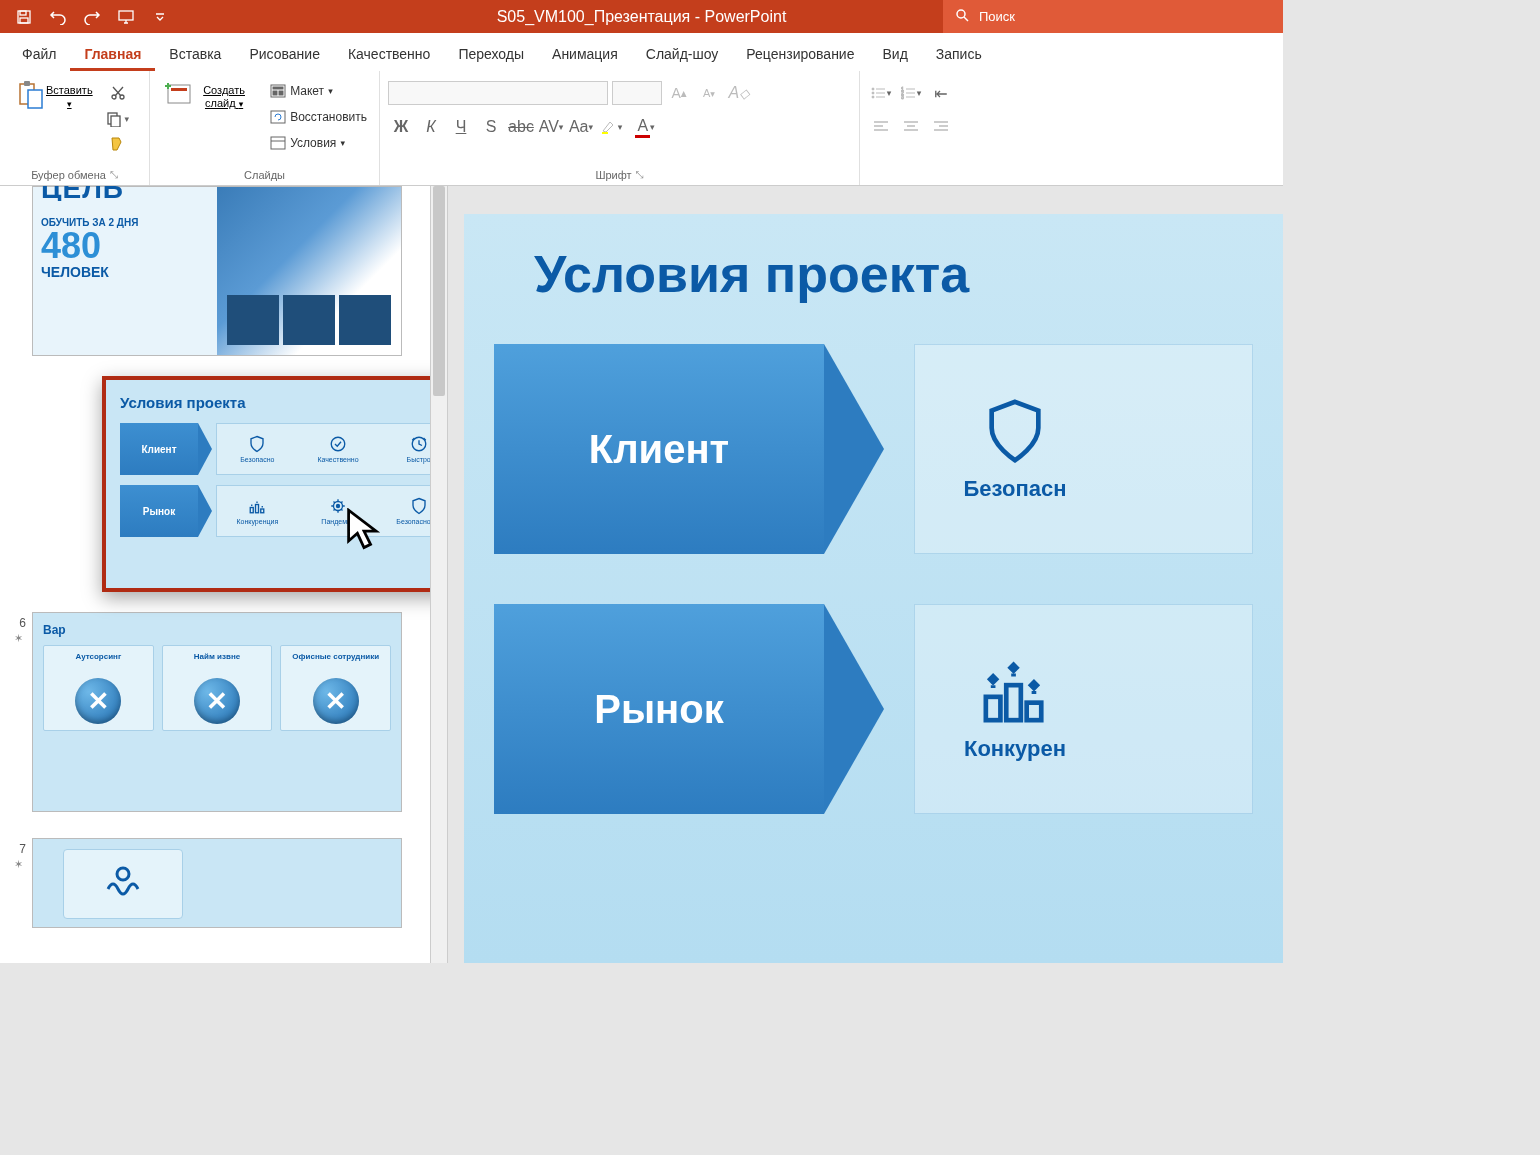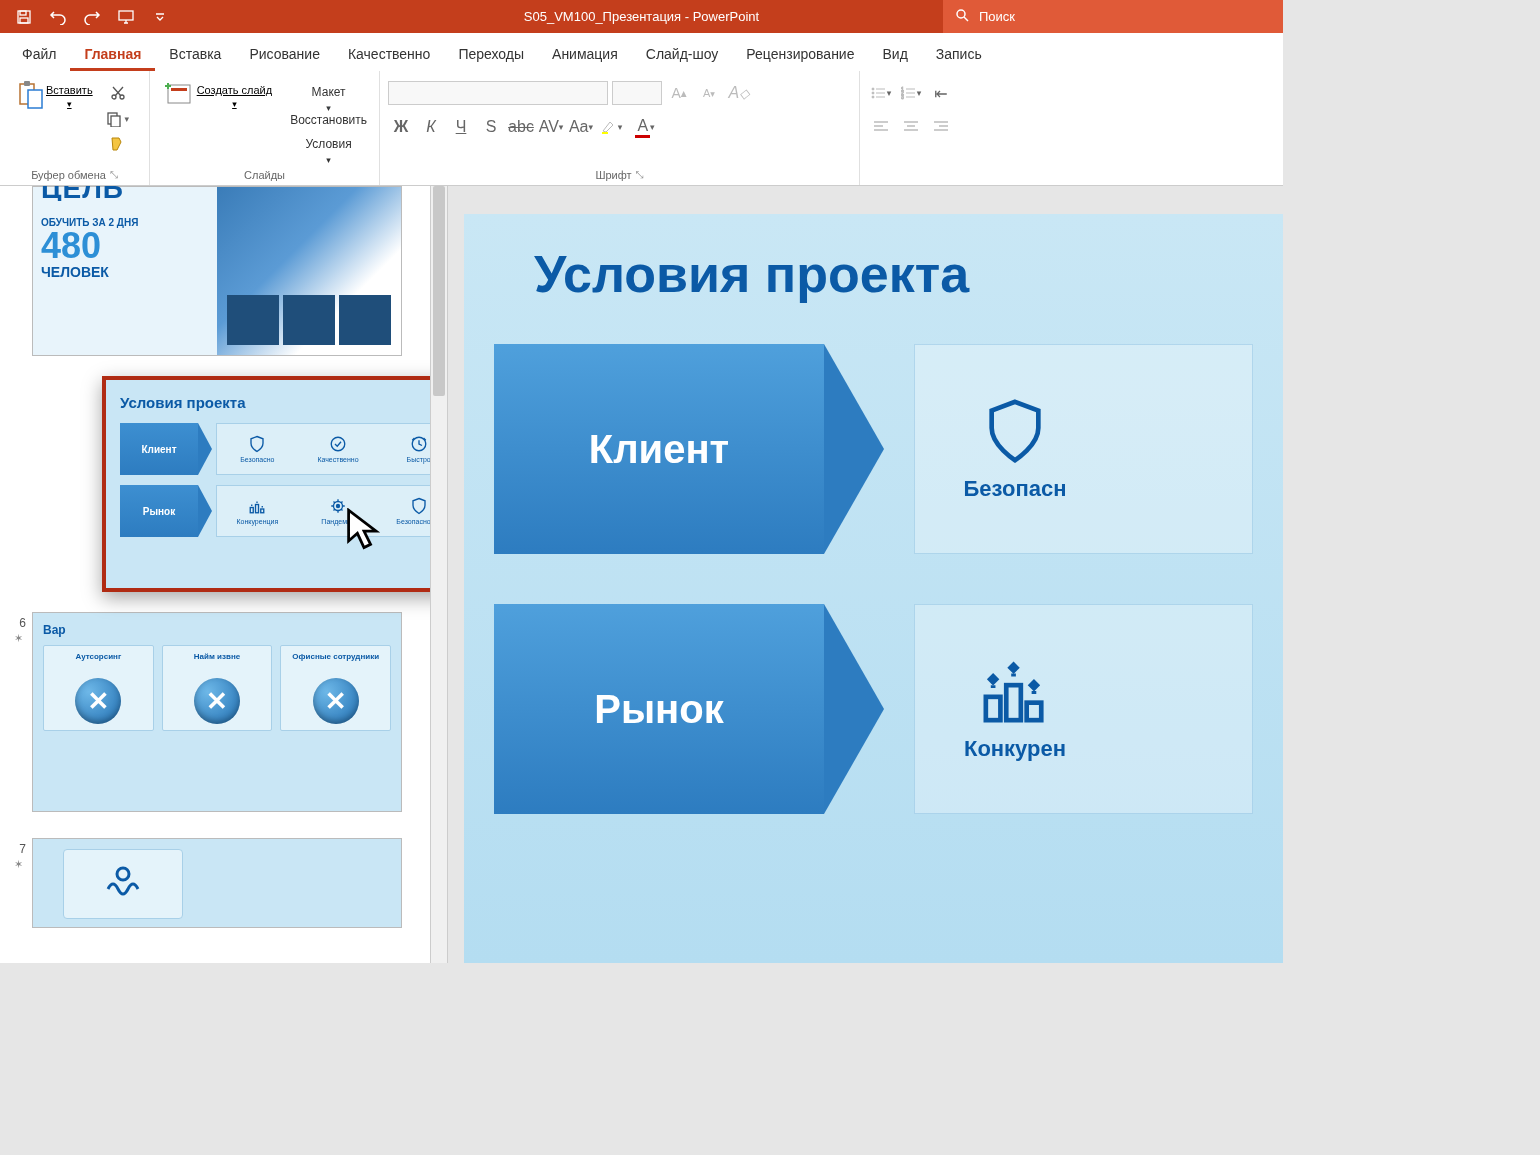--- a/index.html
+++ b/index.html
@@ -2,39 +2,39 @@
 <html><head>
 <meta charset="utf-8">
 <style>
 * { box-sizing: border-box; margin: 0; padding: 0; font-family: "Segoe UI", Arial, sans-serif; }
 body { background: #e6e6e6; width: 1283px; height: 963px; overflow: hidden; position: relative; }
 
 
 .titlebar { background: #c43e1c; height: 33px; display: flex; align-items: center; color: #fff; font-size: 12px; position: relative; }
 .qat { display: flex; align-items: center; gap: 6px; padding-left: 10px; }
 .qat-btn { width: 28px; height: 28px; display: flex; align-items: center; justify-content: center; color: #fff; cursor: pointer; }
-.title-text { position: absolute; left: 50%; transform: translateX(-50%); font-size: 13px; }
+.title-text { position: absolute; left: 50%; transform: translateX(-50%); font-size: 16px; }
 .search-box { position: absolute; right: 0; top: 0; height: 33px; width: 340px; background: #e05a38; display: flex; align-items: center; padding-left: 12px; gap: 10px; color: #fff; }
 .search-box input { background: transparent; border: none; color: #fff; font-size: 13px; outline: none; width: 100%; }
 .search-box input::placeholder { color: #fff; }
 
 
 .ribbon-tabs { background: #fff; height: 38px; display: flex; align-items: flex-end; padding-left: 8px; border-bottom: 0; }
 .ribbon-tab { padding: 8px 14px 6px 14px; font-size: 14px; color: #333; cursor: pointer; border-bottom: 3px solid transparent; }
 .ribbon-tab.active { color: #c43e1c; border-bottom-color: #c43e1c; font-weight: 600; }
 
 
 .ribbon { background: #fff; height: 115px; display: flex; border-bottom: 1px solid #ccc; }
 .ribbon-group { border-right: 1px solid #e0e0e0; padding: 4px 8px 2px 8px; display: flex; flex-direction: column; justify-content: space-between; }
 .ribbon-group-label { font-size: 11px; color: #666; text-align: center; padding-bottom: 2px; display: flex; justify-content: center; align-items: center; gap: 4px; }
 .ribbon-group-body { display: flex; align-items: flex-start; gap: 6px; flex: 1; }
 .rb-btn-lg { display: flex; flex-direction: row; align-items: center; justify-content: flex-start; padding: 4px 6px; cursor: pointer; min-width: 50px; text-decoration: underline; }
 .rb-btn-lg .ico { width: 32px; height: 32px; display: flex; align-items: center; justify-content: center; margin-bottom: 4px; }
 .rb-btn-lg .lbl { font-size: 11px; text-align: center; line-height: 1.2; }
-.rb-btn-sm { display: flex; align-items: center; gap: 4px; padding: 2px 4px; font-size: 12px; cursor: pointer; color: #333; height: 24px; flex-direction: column; }
+.rb-btn-sm { display: flex; align-items: center; gap: 4px; padding: 2px 4px; font-size: 12px; cursor: pointer; color: #333; height: 24px; }
 .rb-col { display: flex; flex-direction: column; gap: 2px; }
 .rb-btn-icon { width: 26px; height: 24px; display: flex; align-items: center; justify-content: center; cursor: pointer; color: #666; }
 .font-row { display: flex; align-items: center; gap: 4px; }
 .font-combo { width: 220px; height: 24px; border: 1px solid #ccc; background: #f8f8f8; }
 .font-size-combo { width: 50px; height: 24px; border: 1px solid #ccc; background: #f8f8f8; }
 .disabled { color: #bbb; }
 .dialog-launcher { font-size: 10px; color: #888; cursor: pointer; }
 
 
 .main { display: flex; height: calc(100% - 186px); }

